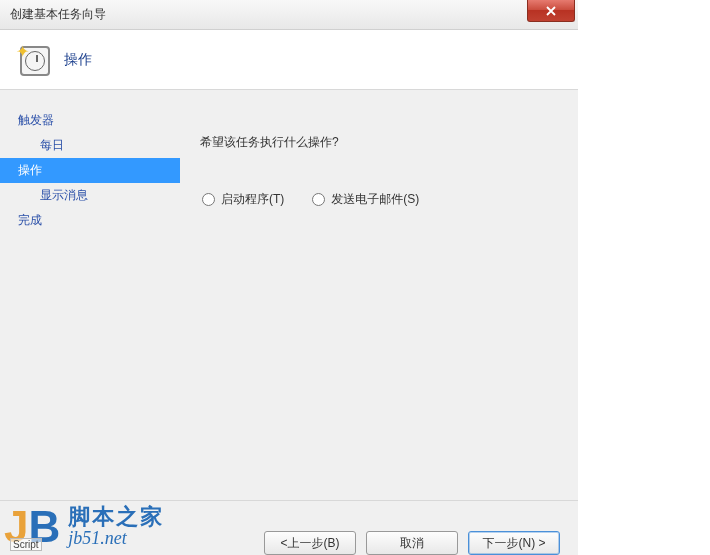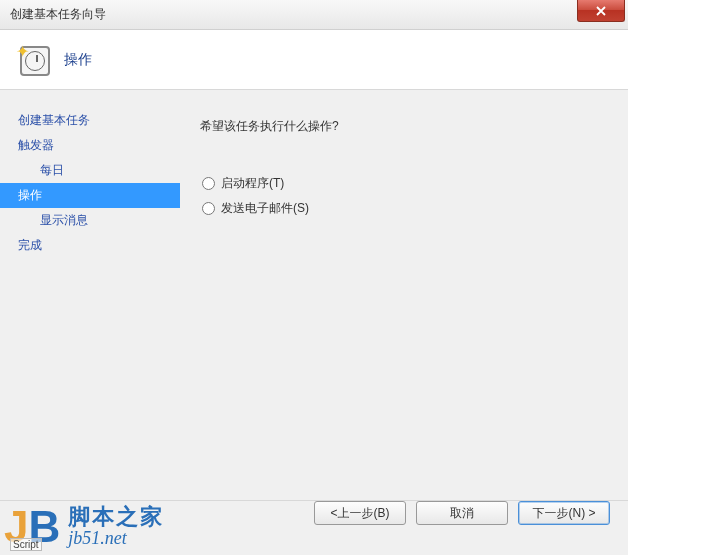--- a/index.html
+++ b/index.html
@@ -1,17 +1,17 @@
 <!DOCTYPE html>
 <html><head>
 <meta charset="utf-8">
 <style>
 * { box-sizing: border-box; margin: 0; padding: 0; }
 body { font-family: "Microsoft YaHei", "SimSun", Tahoma, sans-serif; font-size: 12px; background: #fff; }
-.window { width: 628px; height: 555px; position: relative; }
+.window { width: 578px; height: 555px; position: relative; }
 
 
 .titlebar { height: 30px; background: linear-gradient(to bottom, #f8f8f8, #e8e8e8); border-bottom: 1px solid #d0d0d0; display: flex; align-items: center; padding-left: 10px; position: relative; }
 .titlebar-text { color: #333; font-size: 12px; }
 .close-btn { position: absolute; right: 3px; top: 0; width: 48px; height: 22px; background: linear-gradient(to bottom, #e67a6f 0%, #c8493a 50%, #b83223 50%, #c04030 100%); border: 1px solid #8a2e20; border-top: none; border-radius: 0 0 3px 3px; color: #fff; display: flex; align-items: center; justify-content: center; cursor: pointer; }
 .close-btn svg { width: 10px; height: 10px; }
 
 
 .header-strip { height: 60px; background: #fff; border-bottom: 1px solid #d8d8d8; display: flex; align-items: center; padding-left: 18px; gap: 14px; }
 .header-icon { width: 32px; height: 32px; position: relative; }
@@ -20,30 +20,30 @@
 .header-icon .clock::after { content: ""; width: 2px; height: 7px; background: #666; position: absolute; top: 7px; left: 14px; transform-origin: bottom; }
 .header-icon .star { position: absolute; left: -2px; top: -2px; color: #f0c030; font-size: 16px; }
 .header-title { font-size: 14px; color: #1a3e8c; }
 
 
 .body { display: flex; height: 410px; background: #f0f0f0; }
 .sidebar { width: 180px; padding-top: 18px; }
 .side-item { padding: 4px 0 4px 18px; color: #2a4fa8; font-size: 12px; cursor: pointer; }
 .side-sub { padding: 4px 0 4px 40px; color: #2a4fa8; font-size: 12px; cursor: pointer; }
 .side-item.selected { background: #3399ff; color: #fff; }
-.content { flex: 1; padding: 28px 20px 20px 20px; }
+.content { flex: 1; padding: 28px 20px 20px 20px; margin-top: 16px; }
 .prompt { color: #333; font-size: 12px; margin-bottom: 40px; }
-.radio-group { display: flex; flex-direction: column; gap: 8px; margin-left: 2px; }
+.radio-group { display: flex; flex-direction: row; gap: 28px; margin-left: 2px; }
 .radio-row { display: flex; align-items: center; gap: 6px; }
 .radio-row input { width: 13px; height: 13px; }
 .radio-row label { font-size: 12px; color: #333; cursor: pointer; }
 .radio-row.sel label { border: 1px dotted #555; padding: 0 2px; }
 
 
-.footer { position: absolute; bottom: 0; left: 0; right: 0; height: 55px; border-top: 1px solid #d8d8d8; background: #f0f0f0; display: flex; align-items: flex-start; justify-content: flex-end; padding-right: 18px; gap: 10px; }
+.footer { position: absolute; bottom: 0; left: 0; right: 0; height: 55px; border-top: 1px solid #d8d8d8; background: #f0f0f0; display: flex; align-items: flex-end; justify-content: flex-end; padding-right: 18px; gap: 10px; }
 .btn { min-width: 92px; height: 24px; border: 1px solid #999; border-radius: 3px; background: linear-gradient(to bottom, #fdfdfd, #e8e8e8); font-size: 12px; color: #333; display: inline-flex; align-items: center; justify-content: center; cursor: pointer; padding: 0 10px; }
 .btn.default { border: 1px solid #4a90d9; box-shadow: 0 0 0 1px rgba(74,144,217,0.4) inset; }
 
 
 .watermark { position: absolute; left: 4px; bottom: 6px; display: flex; align-items: flex-end; gap: 8px; pointer-events: none; }
 .wm-logo { display: flex; align-items: flex-end; }
 .wm-j { font-family: Arial, sans-serif; font-weight: 900; font-size: 44px; color: #e9a23a; line-height: 1; }
 .wm-b { font-family: Arial, sans-serif; font-weight: 900; font-size: 44px; color: #2a6fb8; line-height: 1; }
 .wm-text { display: flex; flex-direction: column; line-height: 1.1; font-family: "KaiTi","STKaiti",serif; }
 .wm-cn { color: #2a6fb8; font-size: 22px; font-weight: bold; letter-spacing: 2px; text-align: right; }
@@ -67,21 +67,20 @@
   <div class="header-strip">
     <div class="header-icon">
       <div class="clock"></div>
       <div class="star">✦</div>
     </div>
     <div class="header-title">操作</div>
   </div>
 
   <div class="body">
     <div class="sidebar">
-      <div class="side-item">创建基本任务</div>
       <div class="side-item">触发器</div>
       <div class="side-sub">每日</div>
       <div class="side-item selected">操作</div>
       <div class="side-sub">显示消息</div>
       <div class="side-item">完成</div>
     </div>
     <div class="content">
       <div class="prompt">希望该任务执行什么操作?</div>
       <div class="radio-group">
         <div class="radio-row">

